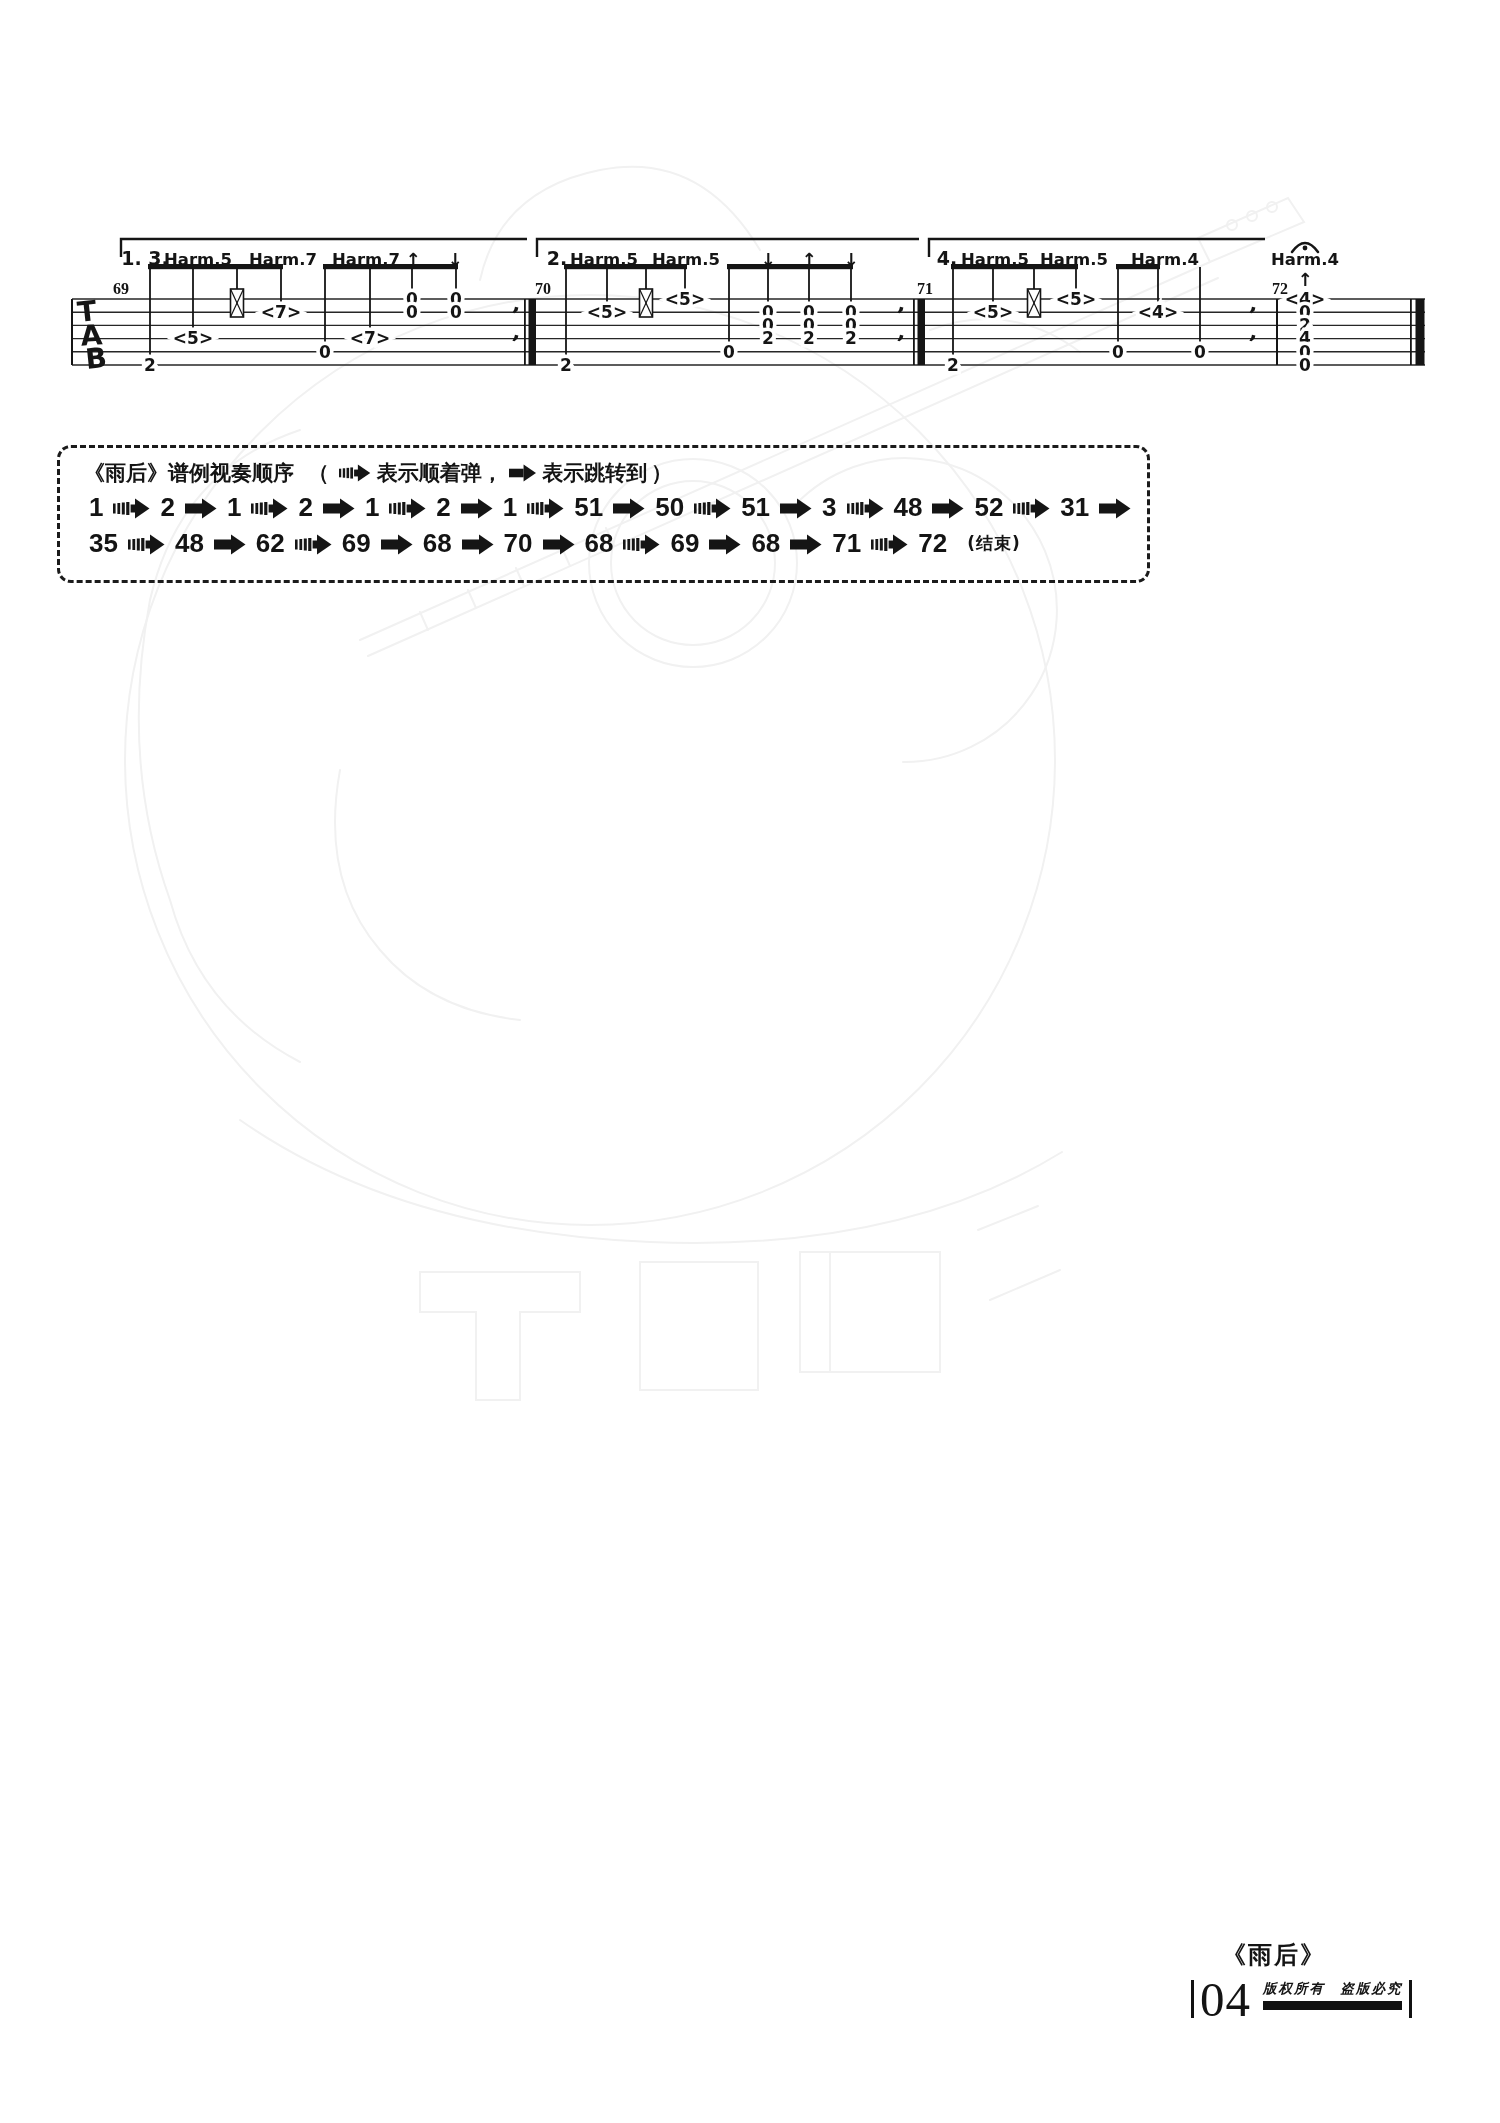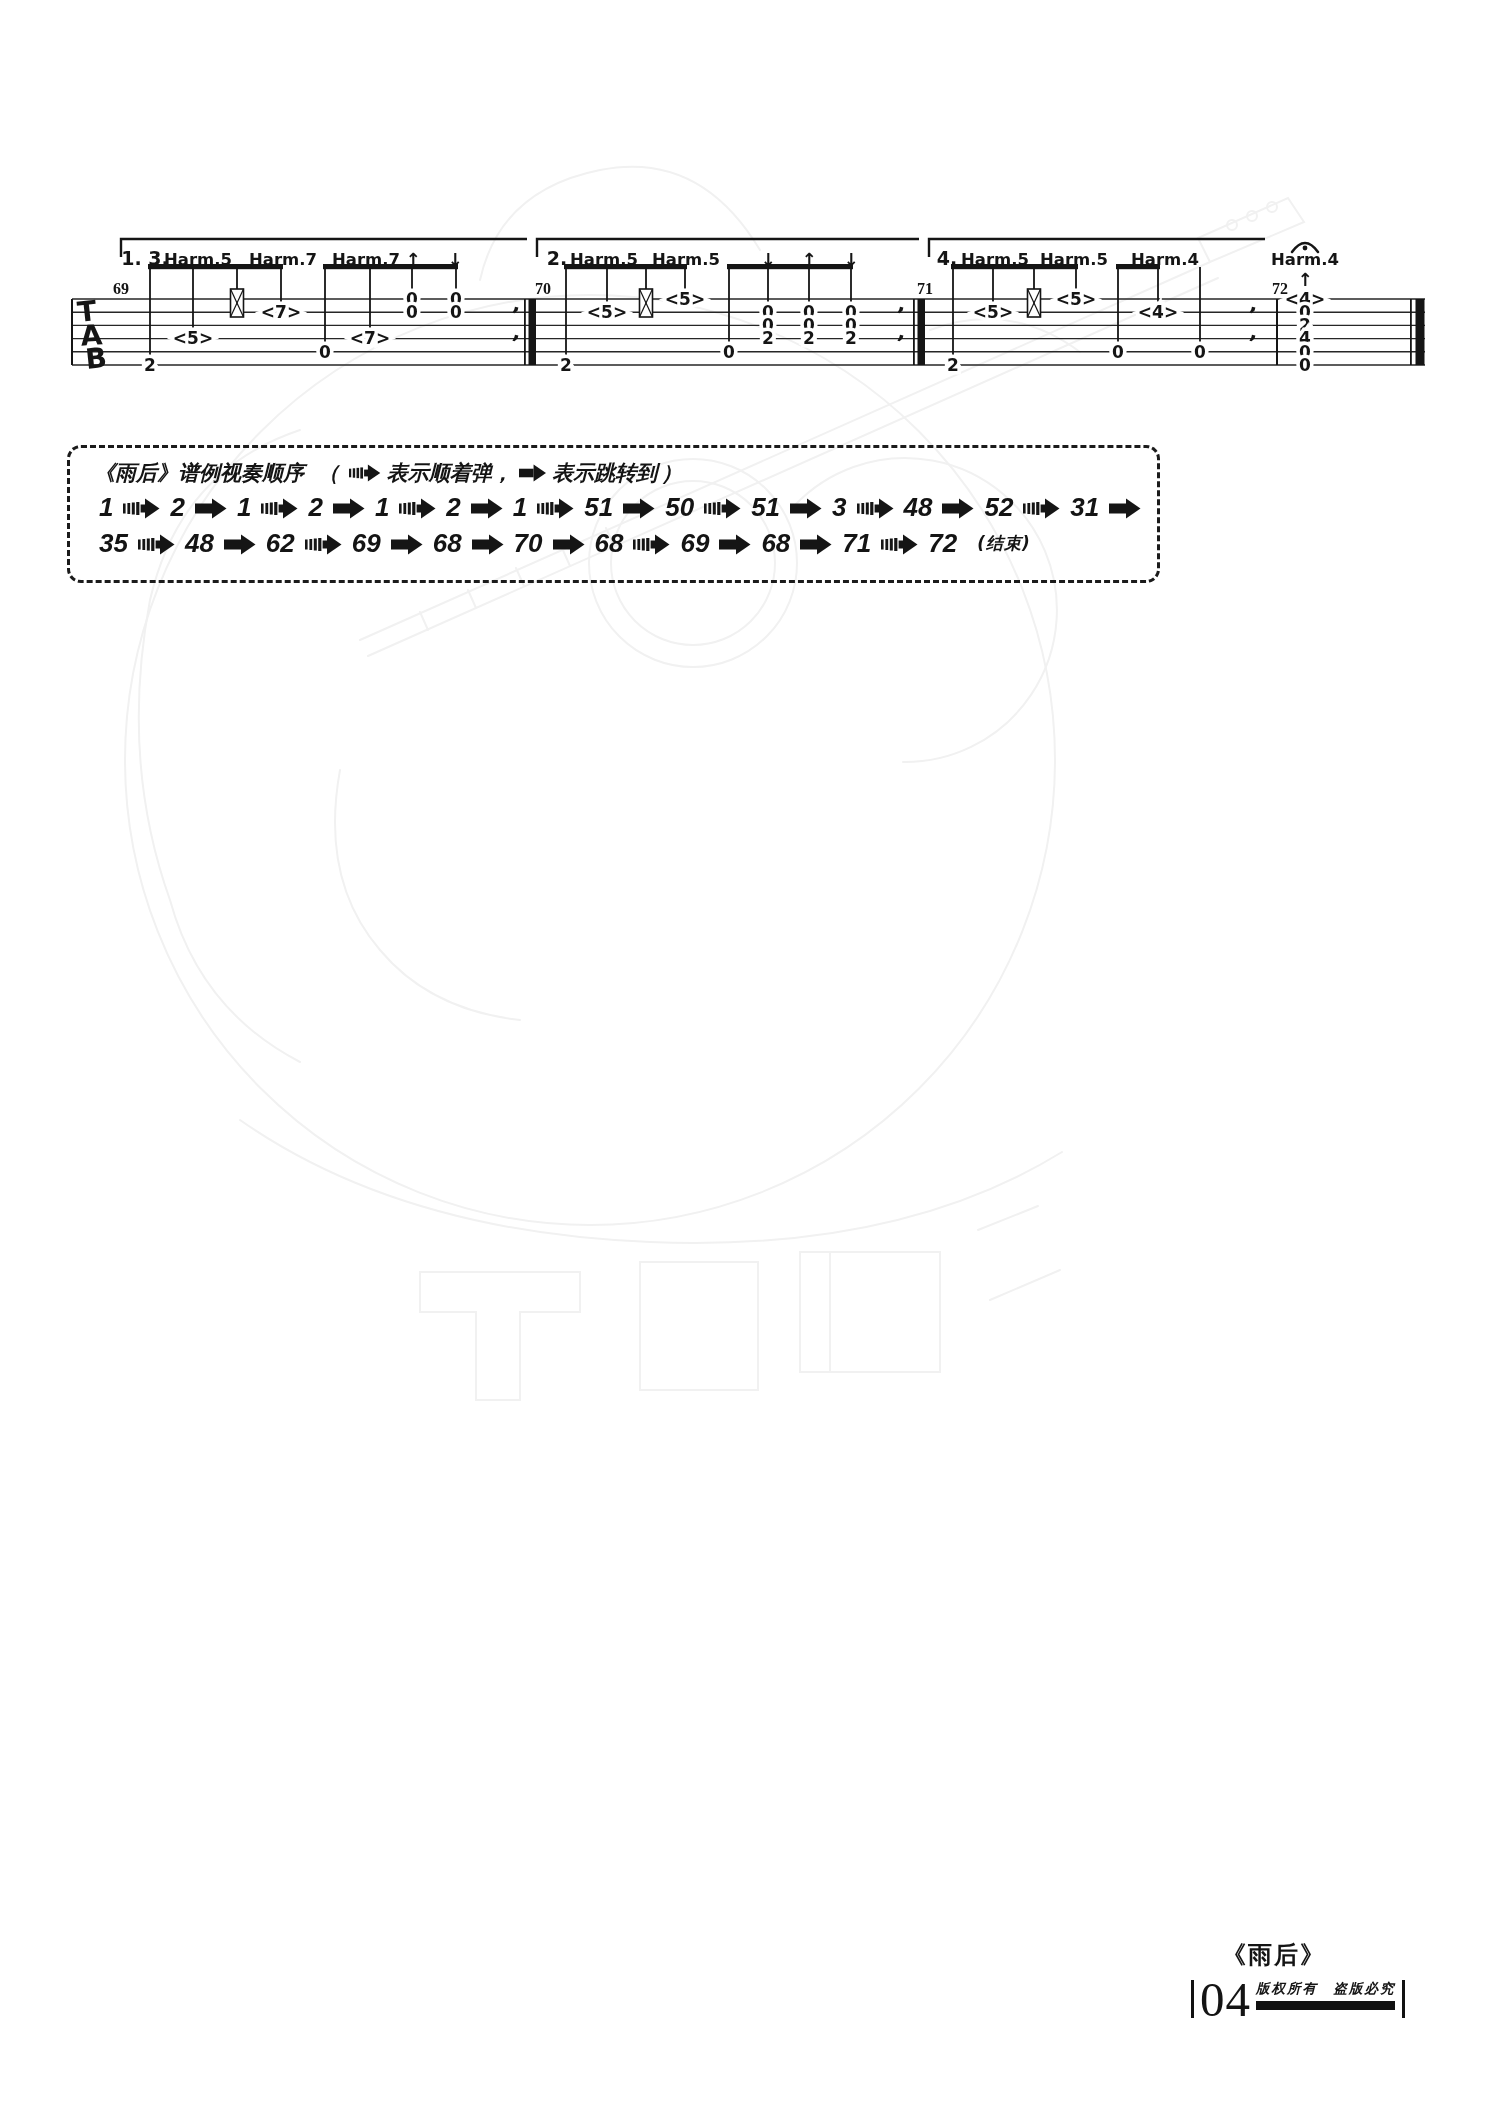--- a/index.html
+++ b/index.html
@@ -11,37 +11,37 @@
   
   .fret{font:700 17px "DejaVu Sans",sans-serif;paint-order:stroke;stroke:#ffffff;stroke-width:7px;fill:#151515;}
   .mnum{font:700 16px "Liberation Serif",serif;fill:#151515;}
   .harm{font:700 16.5px "DejaVu Sans",sans-serif;fill:#151515;}
   .vlabel{font:700 19px "DejaVu Sans",sans-serif;fill:#151515;}
   .uarrow{font:700 18px "DejaVu Sans",sans-serif;fill:#151515;}
   .clef{font:800 28px "DejaVu Sans",sans-serif;fill:#151515;}
   .comma{font:700 21px "DejaVu Sans",sans-serif;fill:#151515;}
 
   
-  .legend-box{position:absolute;left:67px;top:445px;width:1093px;height:138px;box-sizing:border-box;
-              border:3px dashed #1b1b1b;border-radius:14px;padding:9px 10px 0 24px;background:transparent;font-style:italic;}
+  .legend-box{position:absolute;left:57px;top:445px;width:1093px;height:138px;box-sizing:border-box;
+              border:3px dashed #1b1b1b;border-radius:14px;padding:9px 10px 0 24px;background:transparent;}
   .legend-header{display:flex;align-items:center;font-size:21px;font-weight:bold;height:32px;white-space:nowrap;}
   .legend-header .sp{margin:0 4px;}
   .legend-header .title{margin-right:10px;}
   .legend-arrow{display:inline-flex;align-items:center;margin:0 6px;}
   .seq-row{display:flex;align-items:center;height:35px;margin-top:1px;font-weight:bold;}
   .seq-num{font-size:26px;font-family:"Liberation Sans","DejaVu Sans",sans-serif;font-weight:bold;margin:0 5px;}
   .seq-arrow{display:inline-flex;align-items:center;margin:0 5px;position:relative;top:1px;}
   .seq-end{font-size:17px;margin-left:15px;letter-spacing:1px;}
 
   
   .footer-title{position:absolute;left:1222px;top:1922px;font-size:24px;font-weight:600;letter-spacing:2px;margin-top:17px;}
   .footer-page{position:absolute;left:1191px;top:1980px;display:flex;align-items:flex-start;height:42px;}
   .fbar{width:3px;height:38px;background:#111;flex:0 0 auto;}
   .fnum{font-family:"Liberation Serif",serif;font-size:49px;font-weight:400;line-height:40px;margin:0 2px 0 6px;letter-spacing:1px;}
-  .fcol{display:flex;flex-direction:column;justify-content:flex-start;margin:2px 7px 0 3px;}
+  .fcol{display:flex;flex-direction:column;justify-content:flex-start;margin:2px 7px 0 10px;}
   .fcopy{font-family:"Liberation Serif",serif;font-style:italic;font-weight:bold;font-size:13.5px;
          letter-spacing:2px;word-spacing:10px;white-space:nowrap;line-height:14px;}
   .fline{height:9px;background:#111;margin-top:5px;width:100%;}
 </style>
 </head>
 <body>
 
 <div class="page">
 
   <svg id="watermark" width="1500" height="2123" viewBox="0 0 1500 2123">

